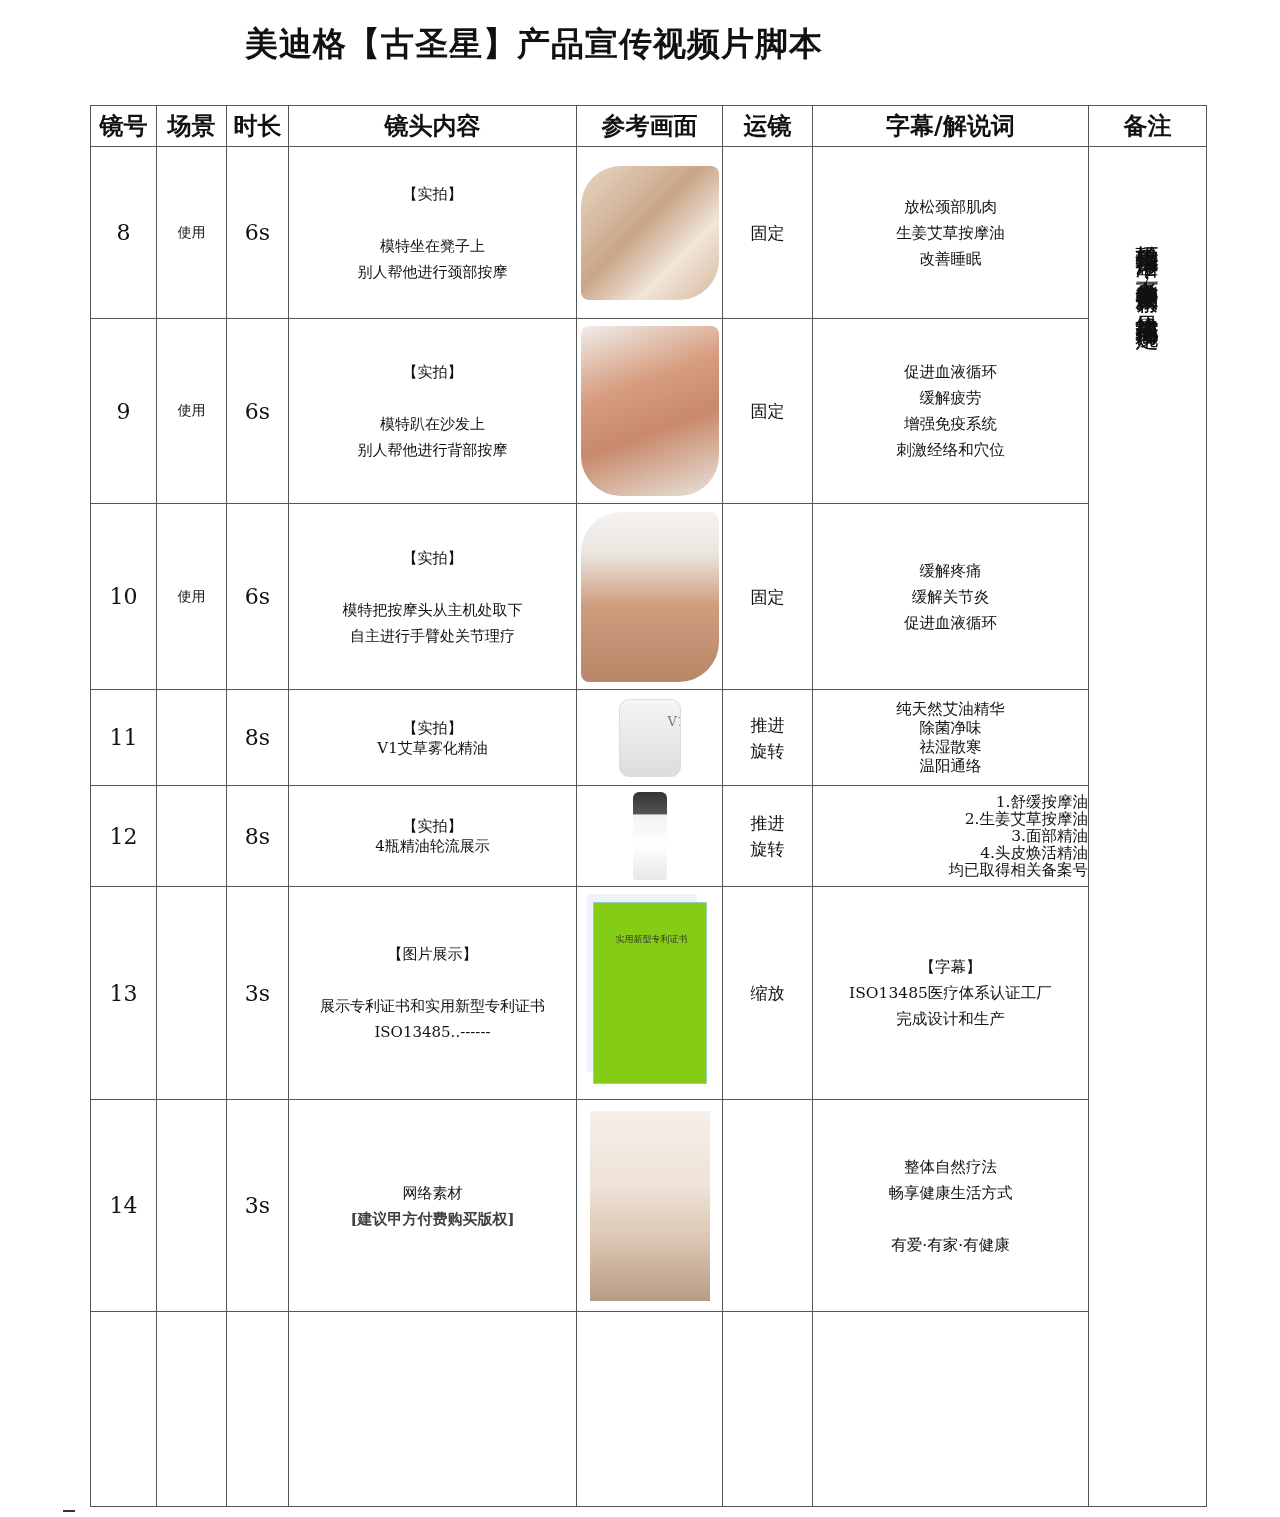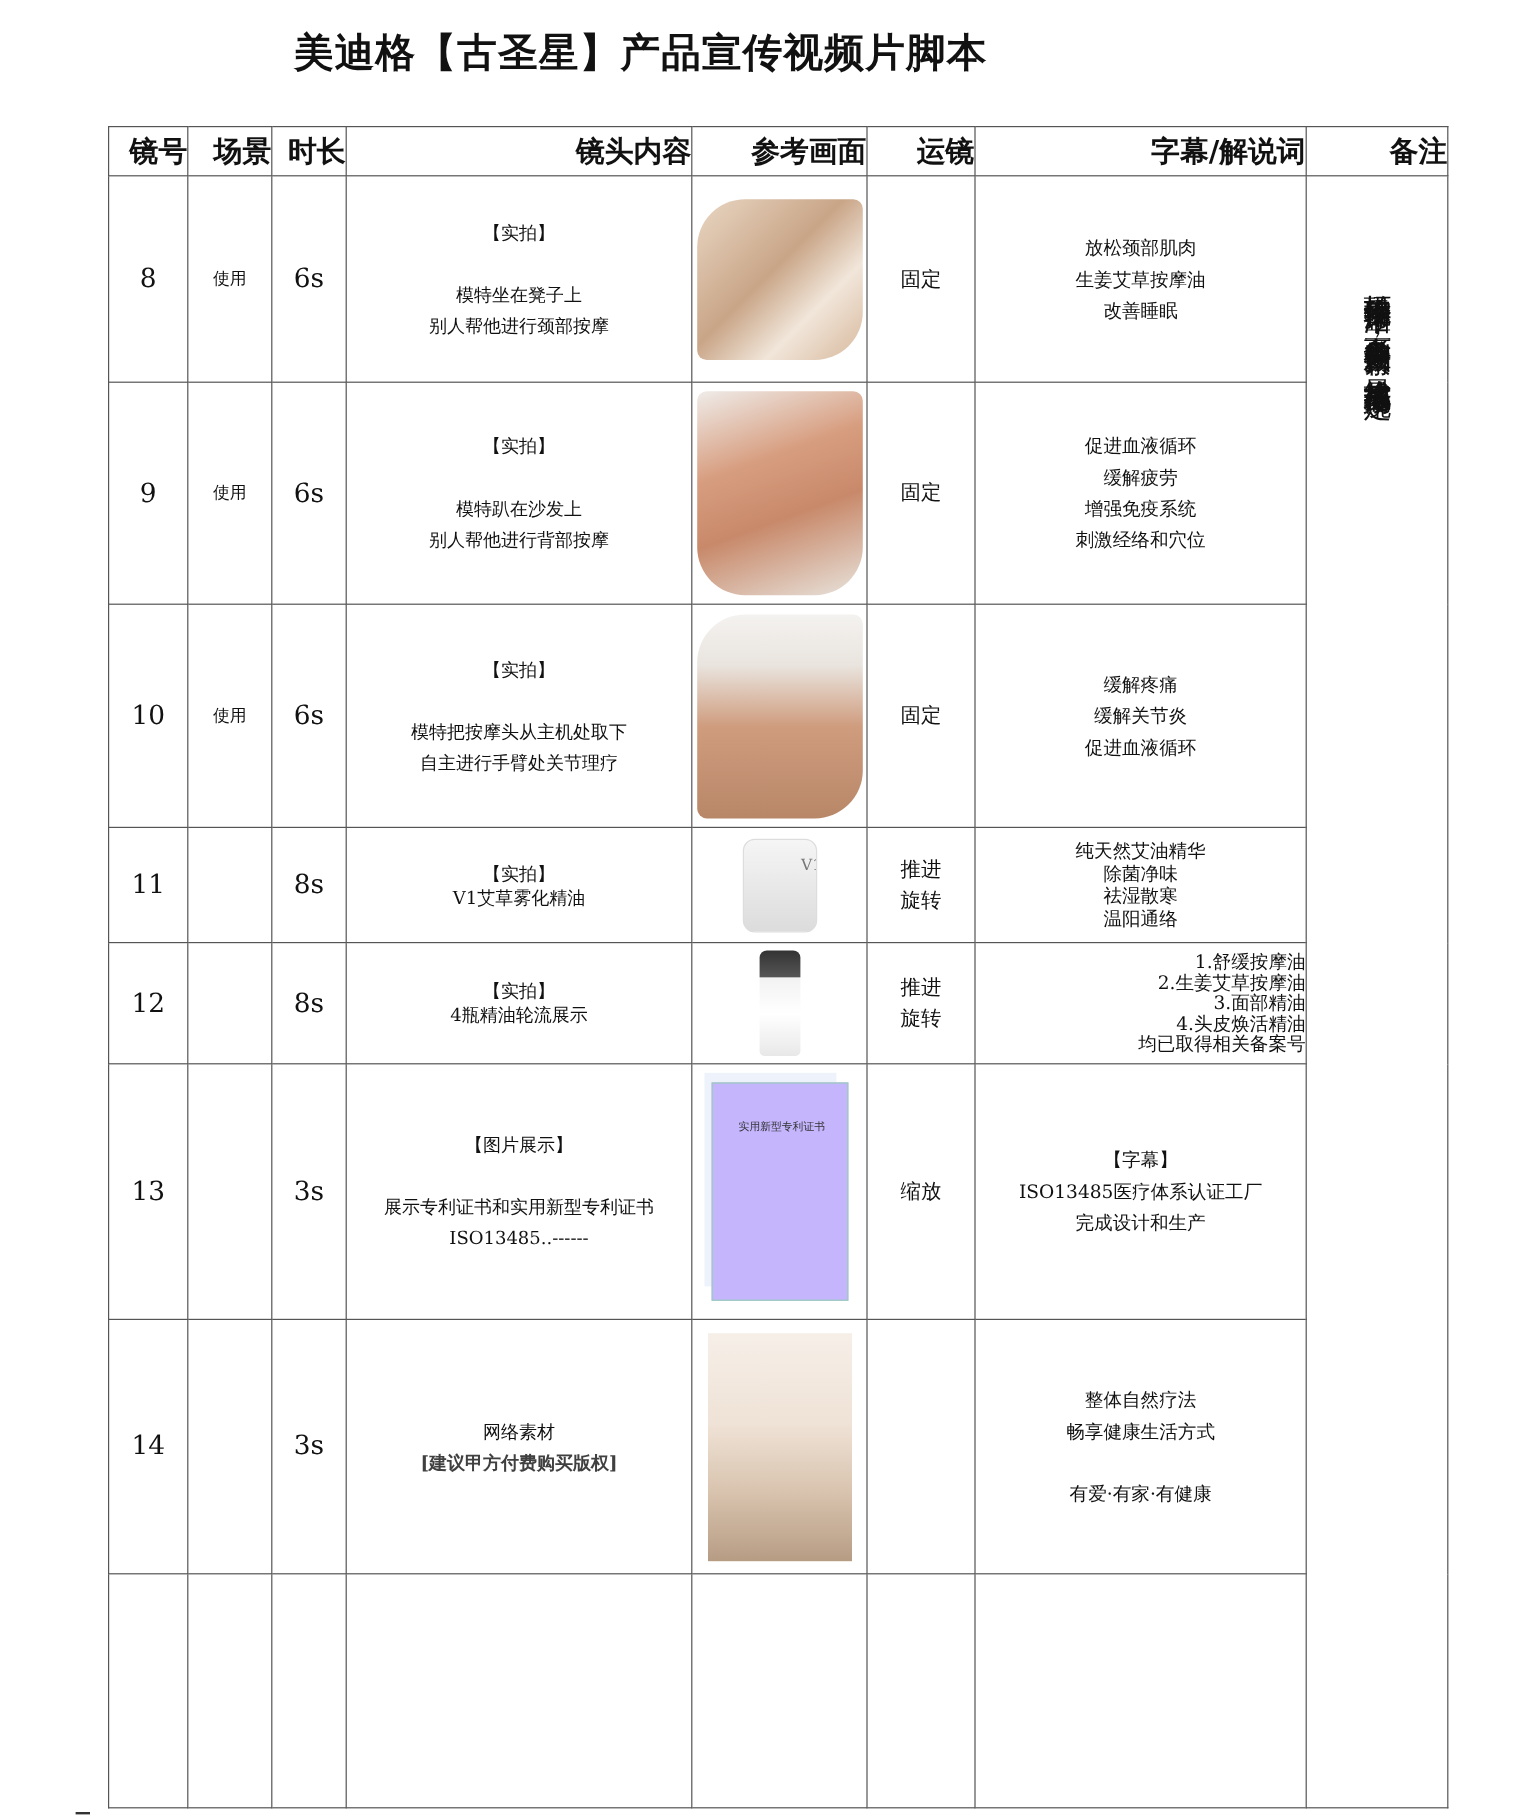--- a/index.html
+++ b/index.html
@@ -4,21 +4,21 @@
 <style>
   html, body { margin: 0; padding: 0; background: #ffffff; }
   body { width: 1280px; height: 1517px; position: relative; overflow: hidden;
          font-family: "DejaVu Serif", "Liberation Serif", serif; color: #111; }
   .title { position: absolute; left: 0; top: 22px; width: 1068px; text-align: center;
            font-size: 33px; font-weight: bold; letter-spacing: 1px;
            font-family: "DejaVu Serif", "Liberation Serif", serif; }
   table.script { position: absolute; left: 90px; top: 105px; width: 1116px; border-collapse: collapse;
                  table-layout: fixed; }
   table.script td, table.script th { border: 1.3px solid #555; padding: 0; text-align: center; vertical-align: middle; }
-  table.script th { height: 40px; font-size: 24px; font-weight: bold; font-family: "DejaVu Serif", serif; text-align: right; }
+  table.script th { height: 40px; font-size: 24px; font-weight: bold; font-family: "DejaVu Serif", serif; }
   .num { font-size: 22px; font-family: "DejaVu Serif", serif; }
   .dur { font-size: 22px; font-family: "DejaVu Serif", serif; }
   .scene { font-size: 14px; }
   .content { font-size: 15px; line-height: 26px; }
   .content .tag { display: block; margin-bottom: 26px; }
   .content.tight { line-height: 20px; }
   .content.tight .tag { margin-bottom: 0; }
   .move { font-size: 17px; line-height: 26px; }
   .sub { font-size: 15.5px; line-height: 26px; }
   .sub.tight { line-height: 19px; }
@@ -30,21 +30,21 @@
   .ph-neck { width: 138px; height: 134px; border-radius: 40px 8px 40px 8px;
              background: linear-gradient(135deg,#e9d7c4 0%,#c9a587 45%,#f1e6da 70%,#d7b89c 100%); }
   .ph-back { width: 138px; height: 170px; border-radius: 8px 8px 40px 40px;
              background: linear-gradient(160deg,#efece9 0%,#d79d7f 35%,#c8896a 60%,#e8e3dc 100%); }
   .ph-arm { width: 138px; height: 170px; border-radius: 40px 8px 40px 8px;
             background: linear-gradient(180deg,#f4f2f0 0%,#e9e4de 25%,#cf9c7e 55%,#b88768 100%); }
   .ph-dev { width: 60px; height: 76px; border-radius: 10px;
             background: linear-gradient(180deg,#f5f5f5,#dcdcdc); border: 1px solid #ddd; }
   .ph-bottle { width: 34px; height: 88px; border-radius: 6px 6px 4px 4px;
                background: linear-gradient(180deg,#333 0%,#555 25%,#f2f2f2 26%,#fff 60%,#e8e8e8 100%); }
-  .ph-cert { width: 112px; height: 180px; background: #c4b5fd; border: 1px solid #9cb;
+  .ph-cert { width: 112px; height: 180px; background: #84cc16; border: 1px solid #9cb;
              box-shadow: -8px -10px 0 -2px #eef3fb; }
   .ph-family { width: 120px; height: 190px;
                background: linear-gradient(180deg,#f6efe8 0%,#efe2d6 40%,#d8c3ae 70%,#b79c84 100%); }
   .ph-inner { position: absolute; font-size: 9px; color: #333; }
   .page-mark { position: absolute; left: 63px; top: 1510px; width: 12px; height: 2px; background: #333; }
 </style>
 </head>
 <body>
 
 <div class="title">美迪格【古圣星】产品宣传视频片脚本</div>

